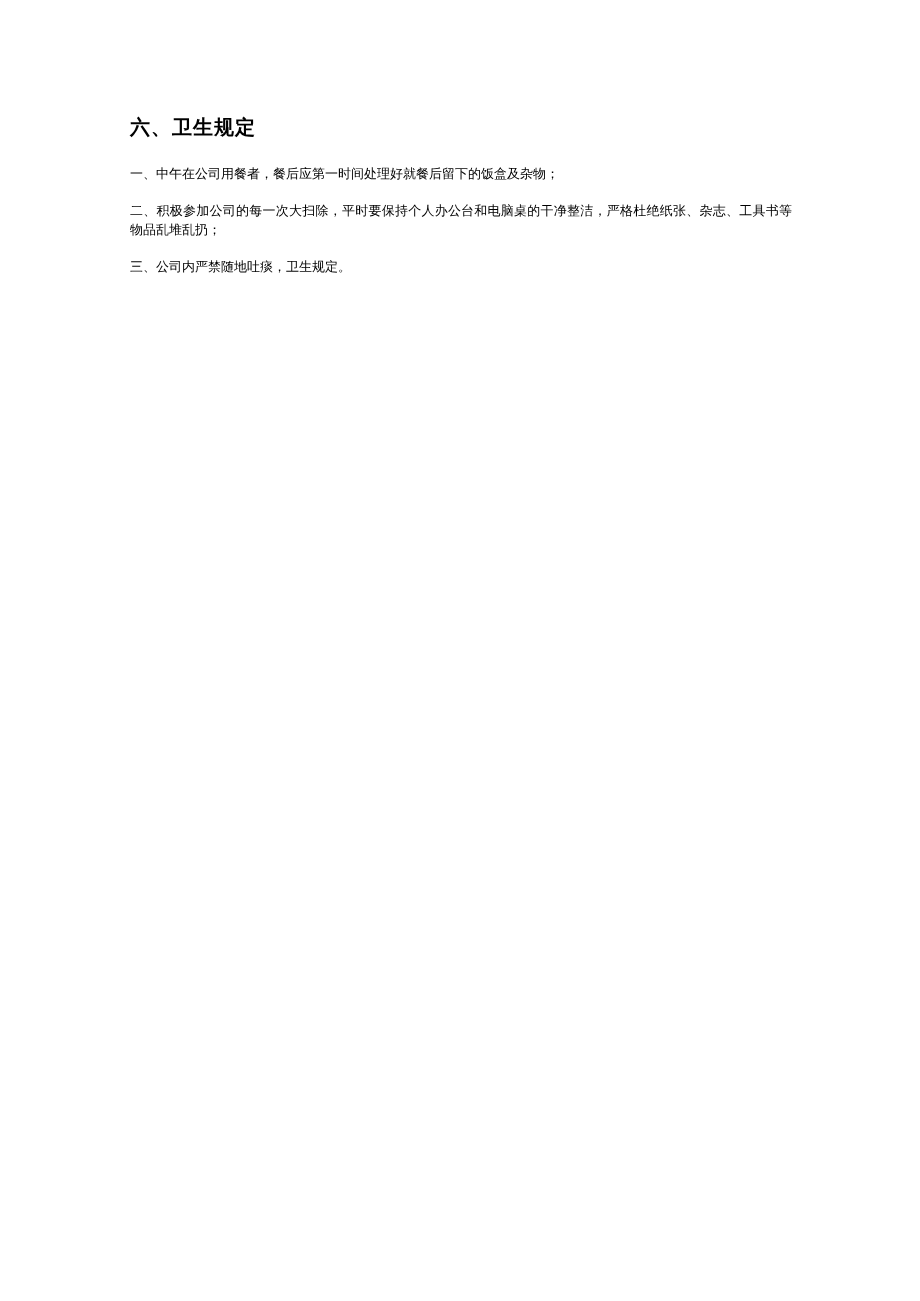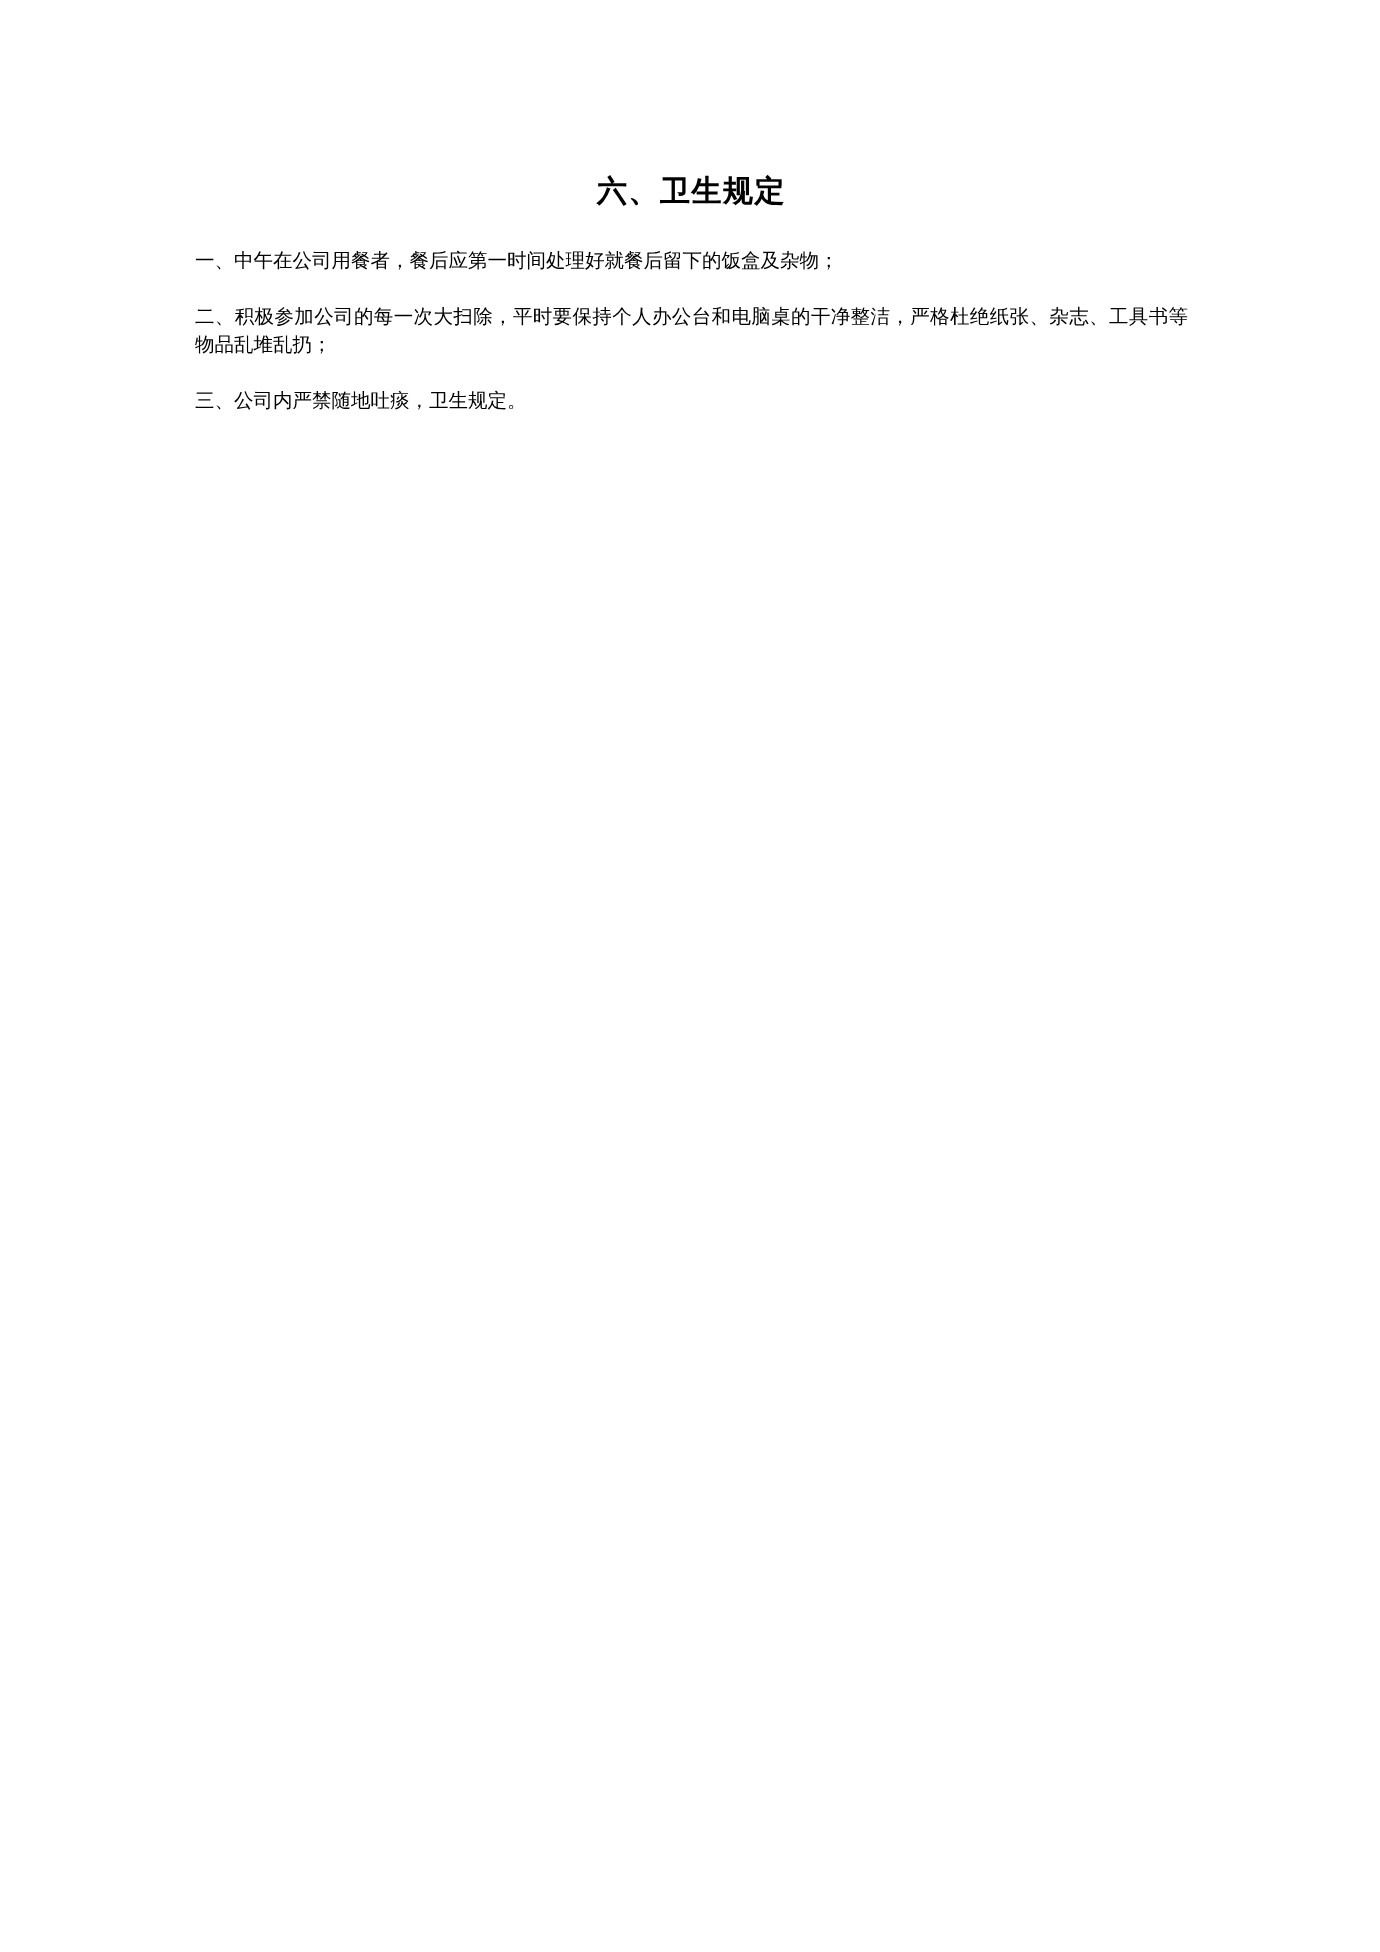--- a/index.html
+++ b/index.html
@@ -1,19 +1,18 @@
 <!DOCTYPE html>
 <html><head>
   <meta charset="utf-8">
   <style>
     * {
       margin: 0;
       padding: 0;
       box-sizing: border-box;
-      text-align: center;
     }
     body {
       width: 920px;
       height: 1301px;
       background: #ffffff;
       font-family: "SimSun", "宋体", serif;
       padding: 114px 128px 0 130px;
       color: #000000;
     }
     .section-heading {

